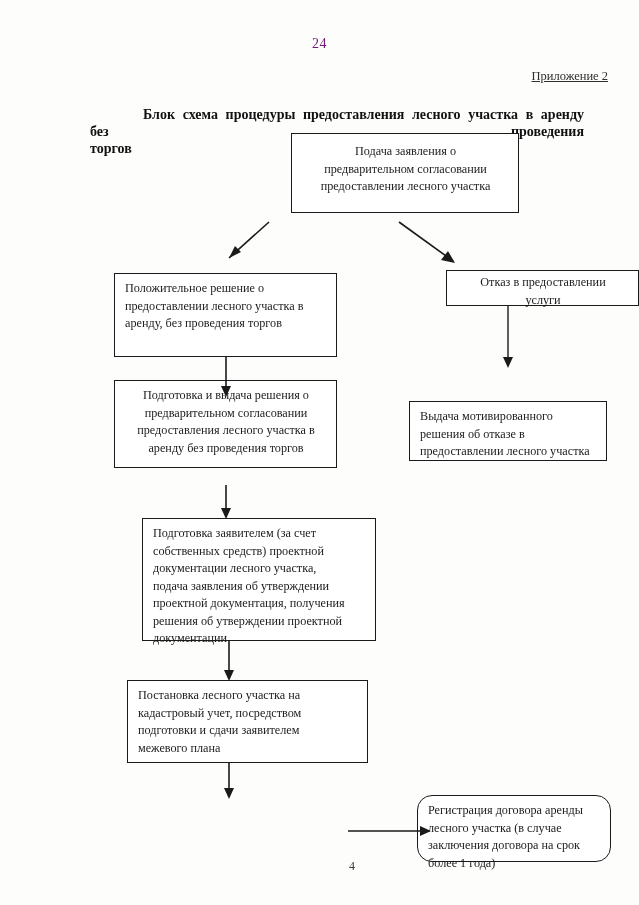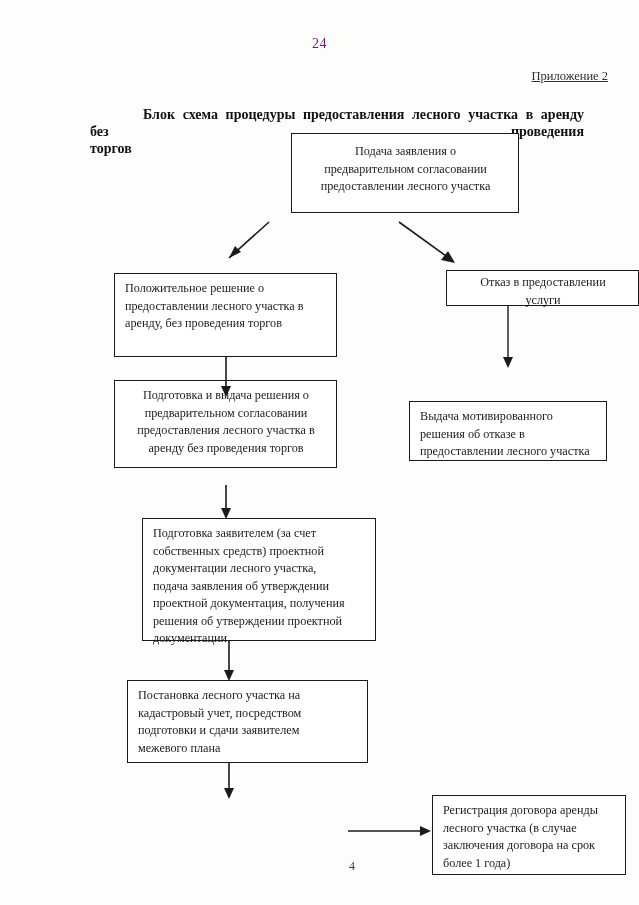--- a/index.html
+++ b/index.html
@@ -78,21 +78,21 @@
 
   
   #box-application      { left: 243px; top: 133px;  width: 228px; height: 80px;  padding-top: 9px; }
   #box-positive         { left: 114px; top: 273px;  width: 223px; height: 84px;  }
   #box-refusal          { left: 398px; top: 270px;  width: 193px; height: 36px;  padding-top: 3px; }
   #box-motivated        { left: 409px; top: 369px;  width: 198px; height: 60px; margin-top: 32px;  }
   #box-preparation      { left: 114px; top: 380px;  width: 223px; height: 88px; text-align: center;  }
   #box-project-doc      { left: 114px; top: 518px;  width: 234px; height: 123px; margin-left: 28px; }
   #box-cadastral        { left: 107px; top: 680px;  width: 241px; height: 83px; margin-left: 20px;  }
   #box-contract         { left: 114px; top: 798px;  width: 234px; height: 73px;  }
-  #box-registration     { left: 432px; top: 795px;  width: 194px; height: 80px;  }
+  #box-registration     { left: 417px; top: 795px;  width: 194px; height: 67px; border-radius: 15px;  }
 
   
   .conn {
     position: absolute;
   }
   .conn svg {
     display: block;
     overflow: visible;
   }
   #arrow-left-branch  { left: 215px; top: 218px; }

